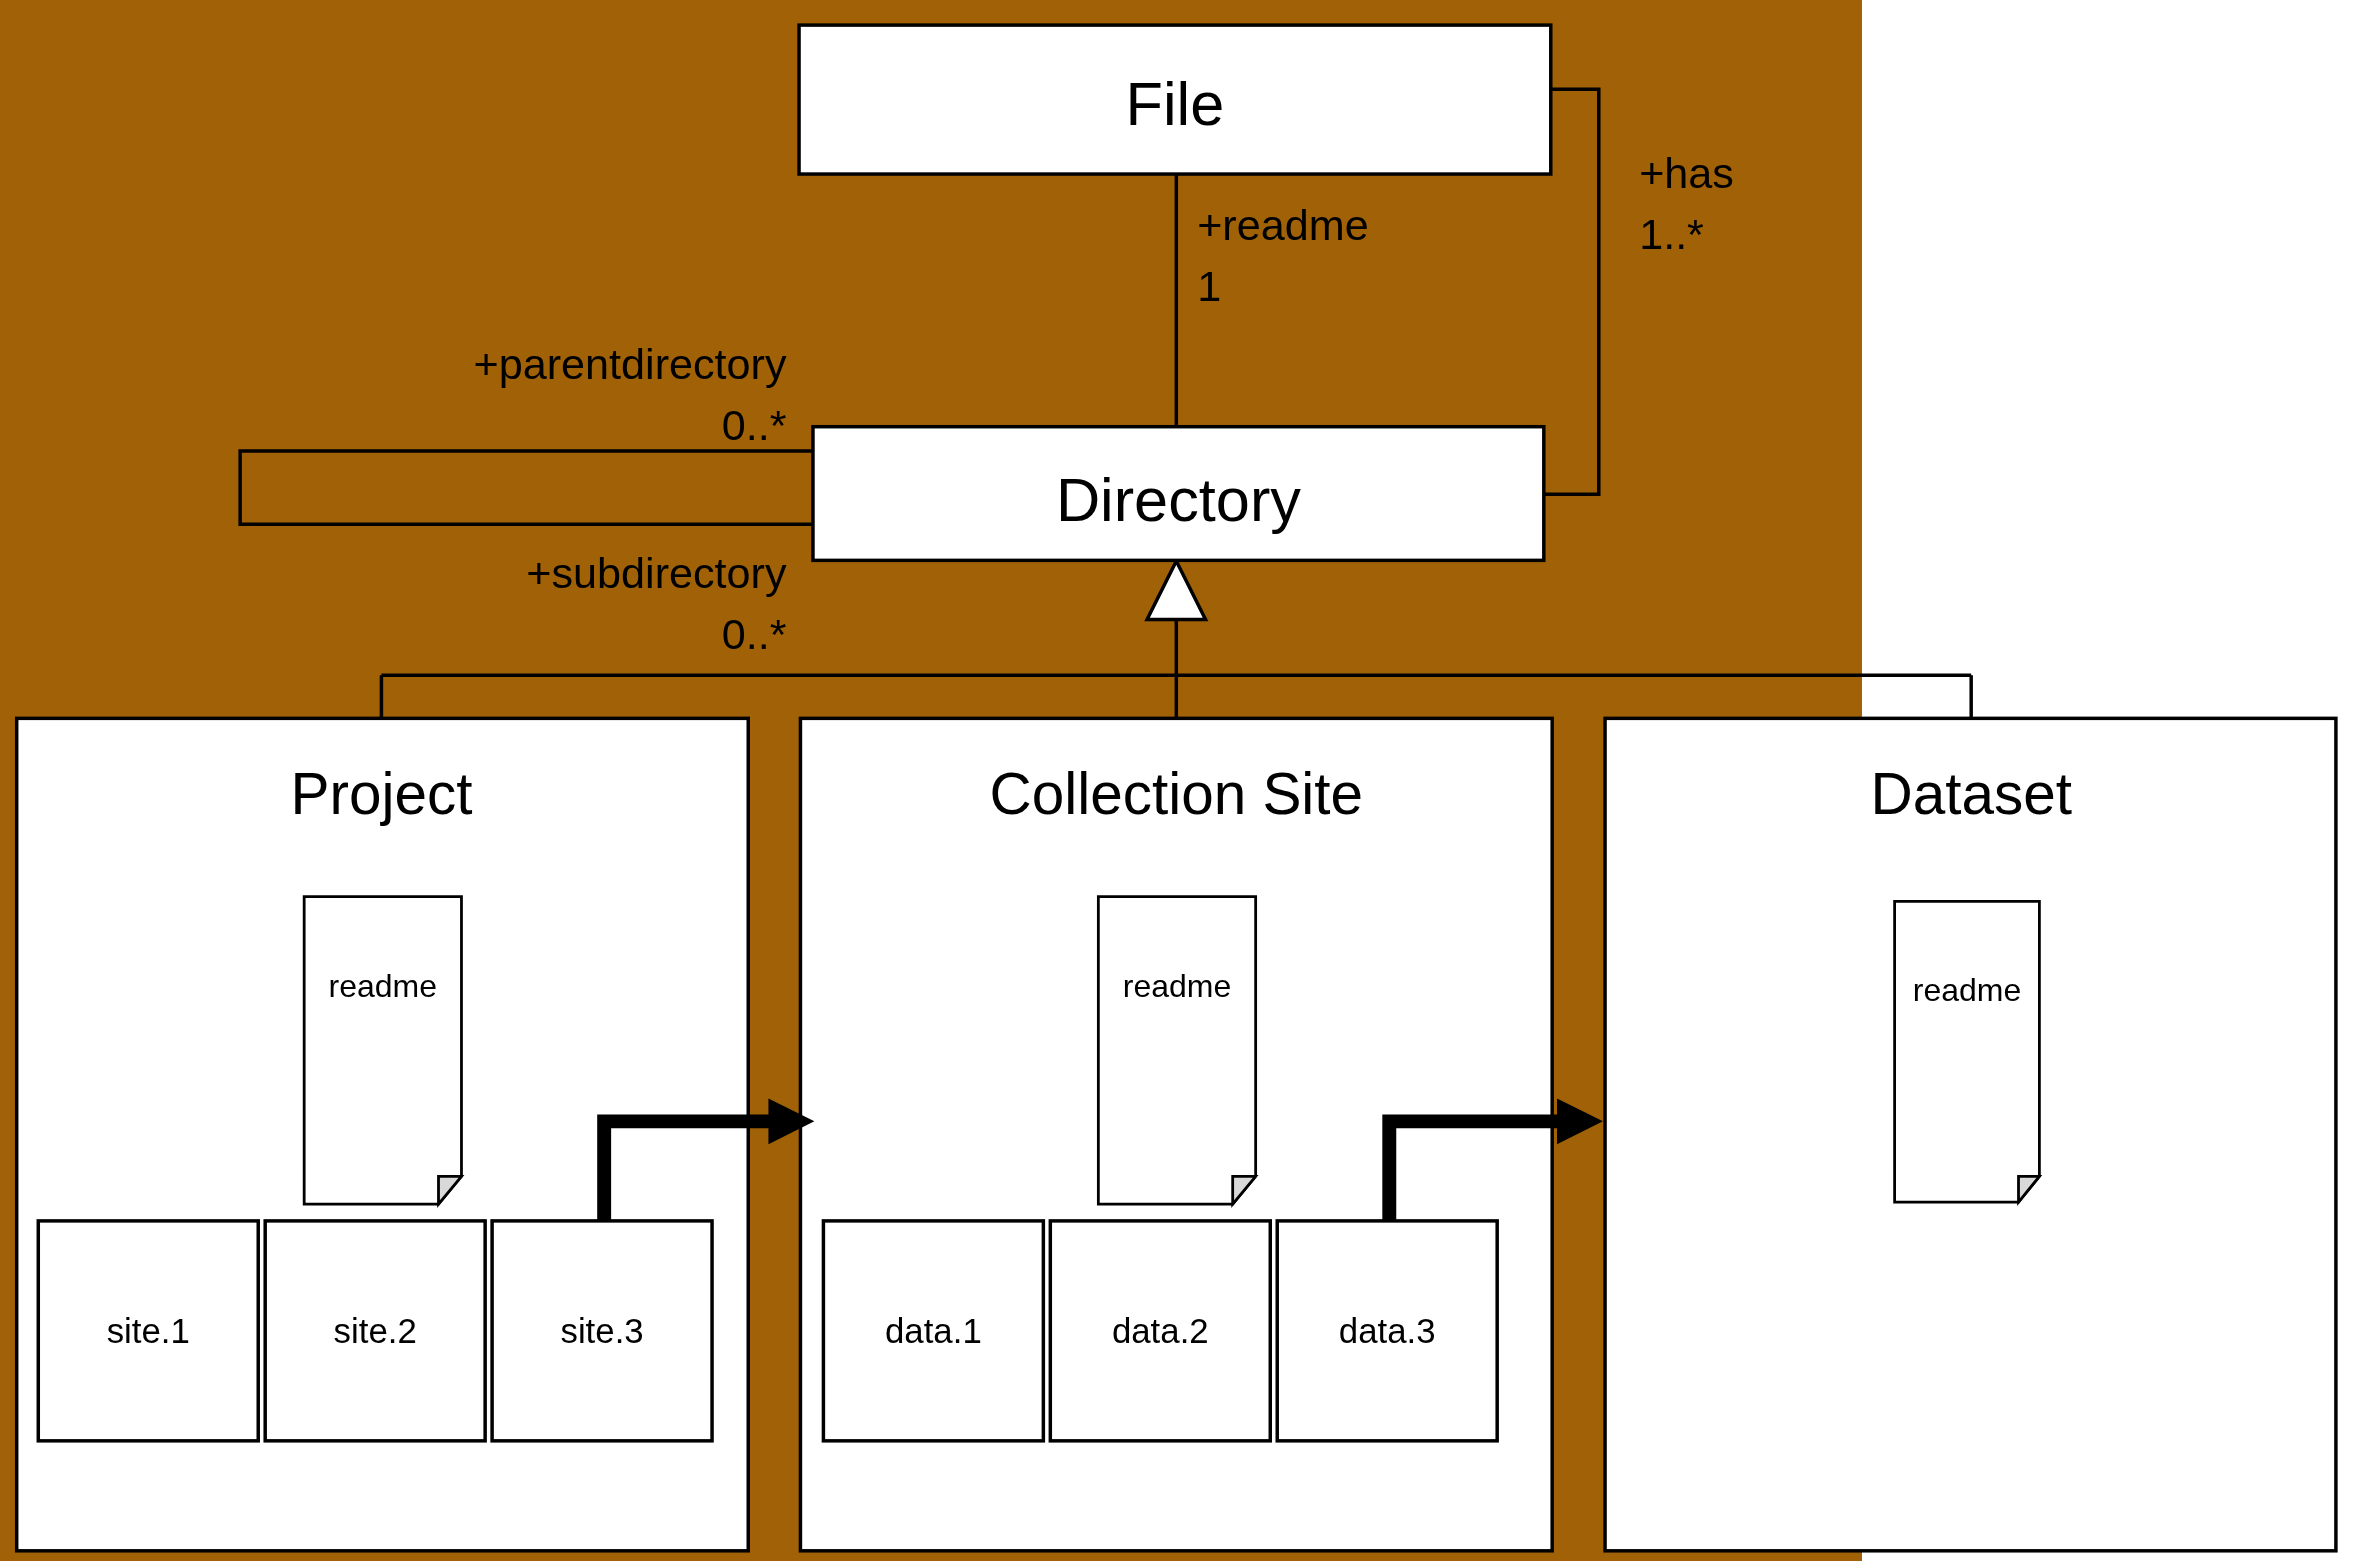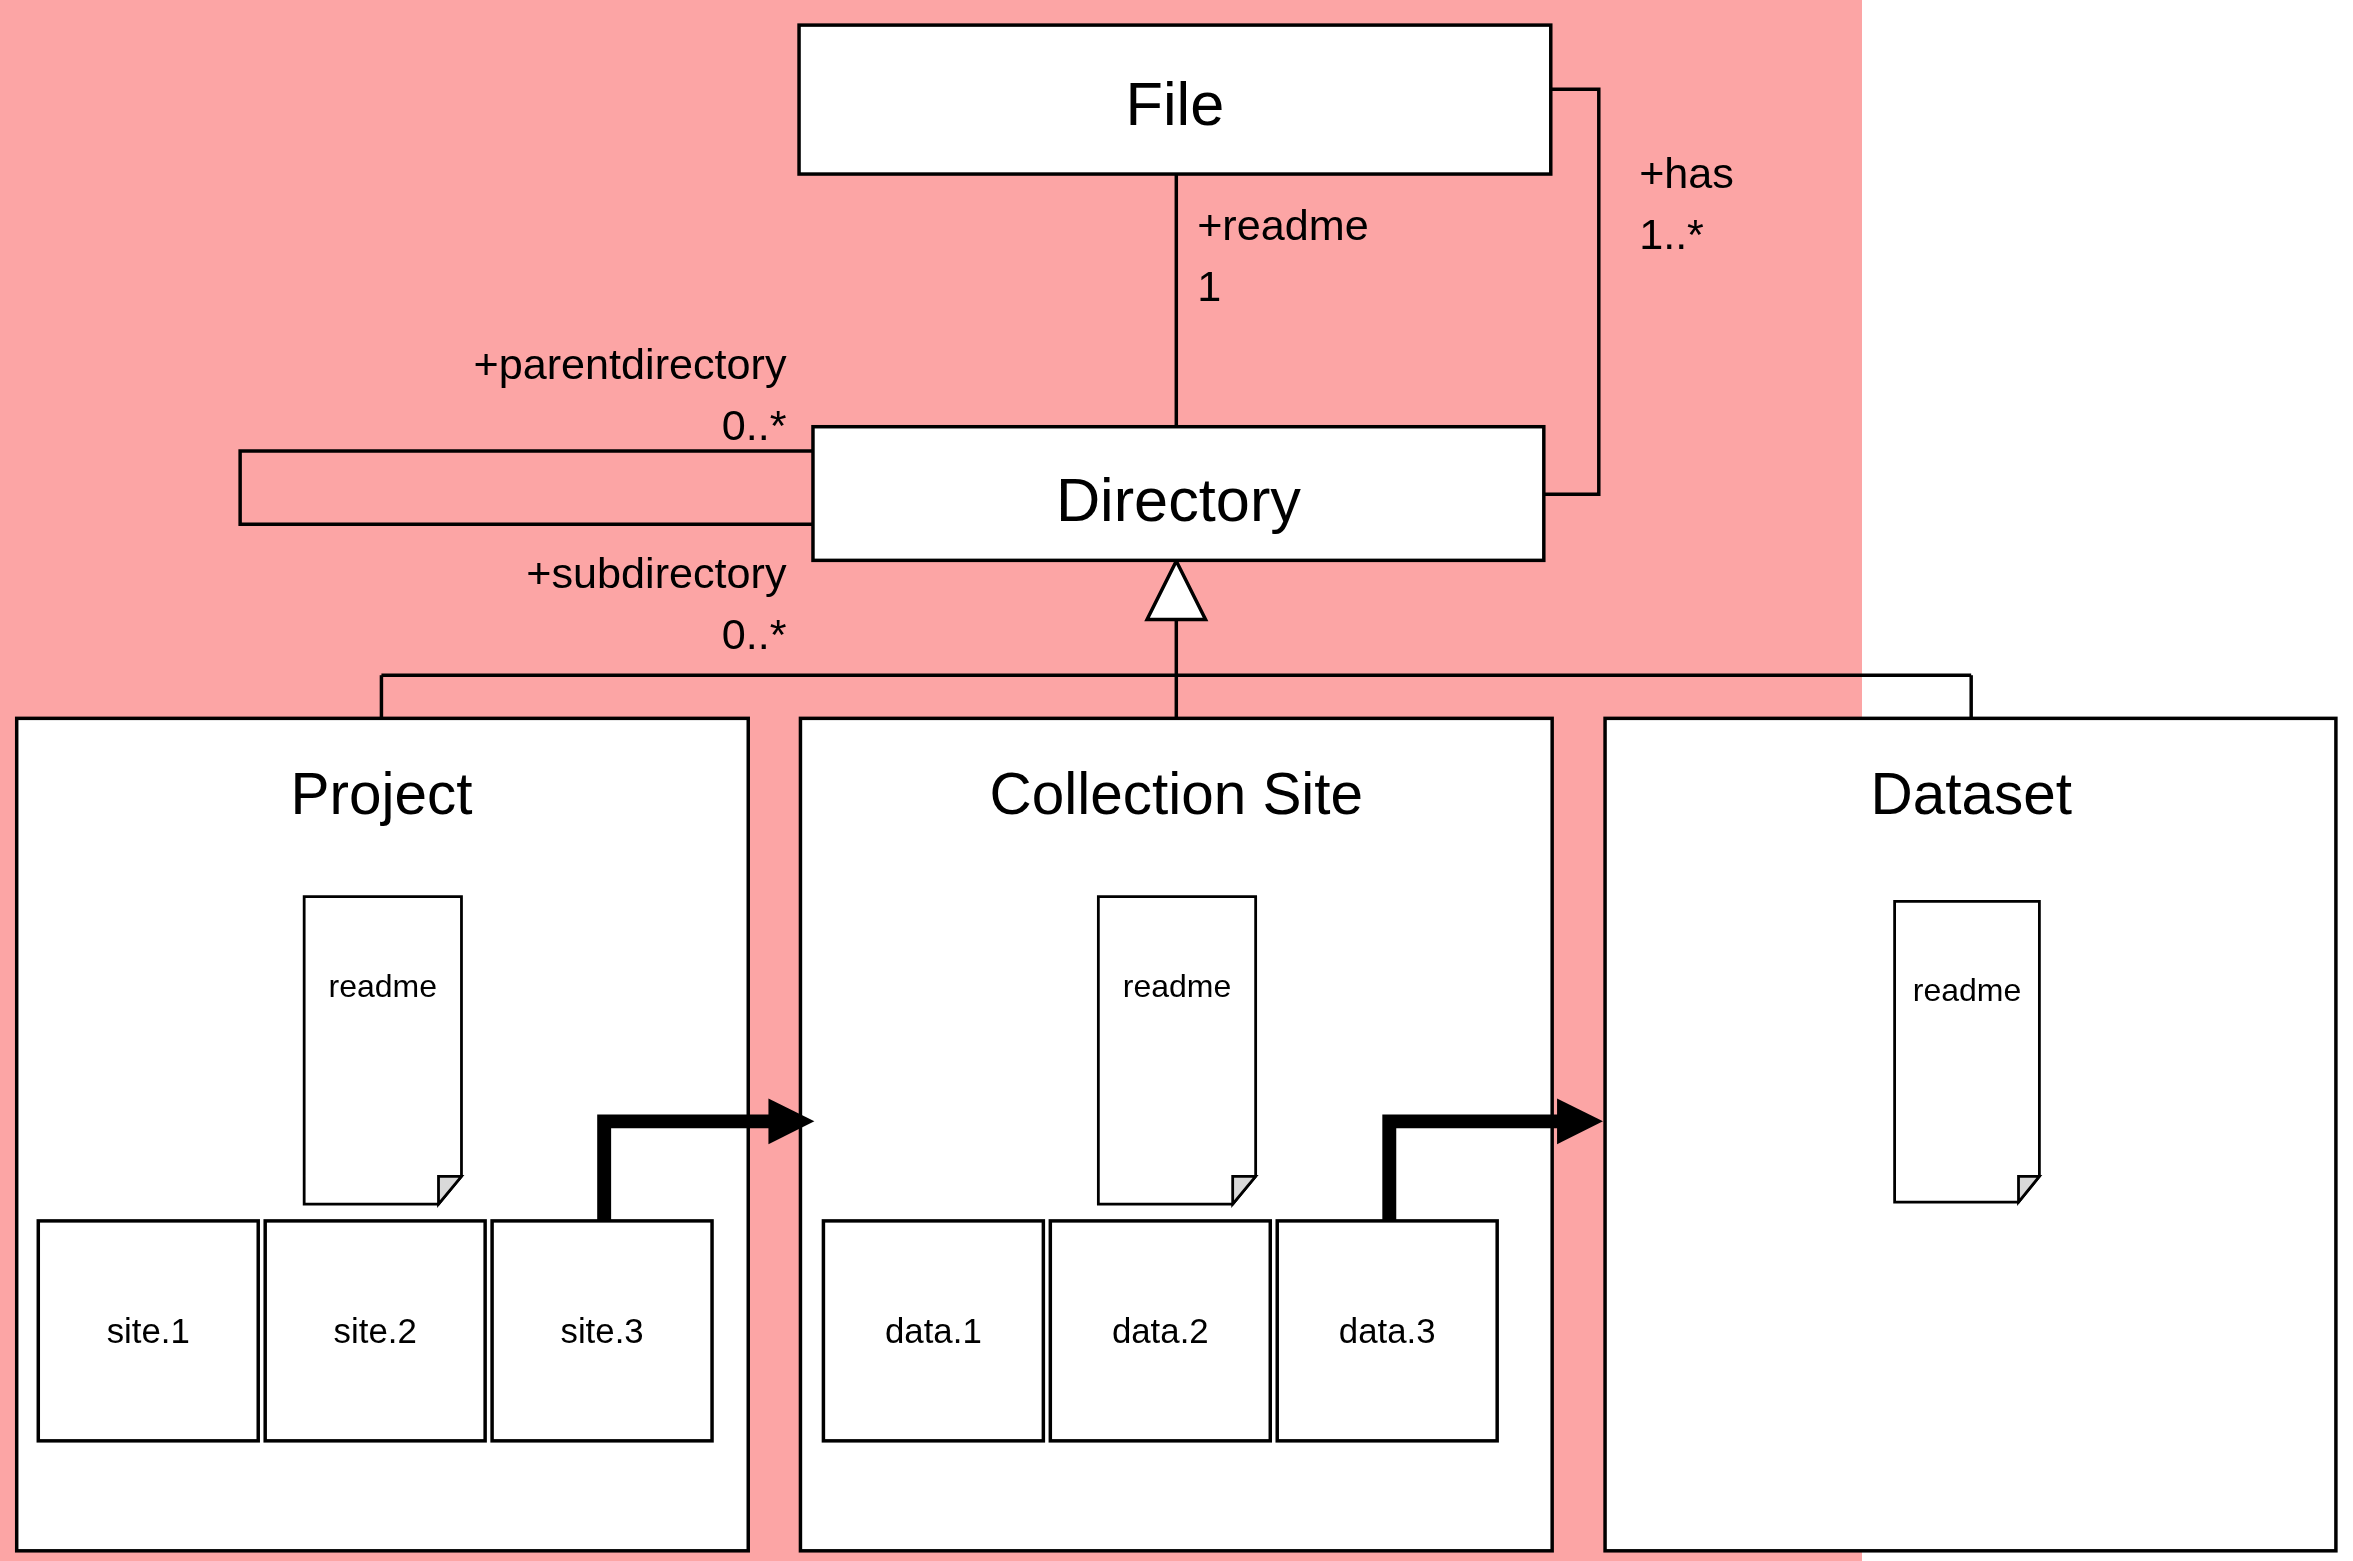--- a/index.html
+++ b/index.html
@@ -4,21 +4,21 @@
 <style>
   html, body {
     margin: 0;
     padding: 0;
     background: #ffffff;
   }
   #canvas {
     position: relative;
     width: 1862px;
     height: 1562px;
-    background: #fca5a5;
+    background: #a16207;
     font-family: "Liberation Sans", sans-serif;
   }
   svg#diagram {
     position: absolute;
     top: 0; left: 0;
     width: 2354px;
     height: 1562px;
     display: block;
   }
   .box-rect {

